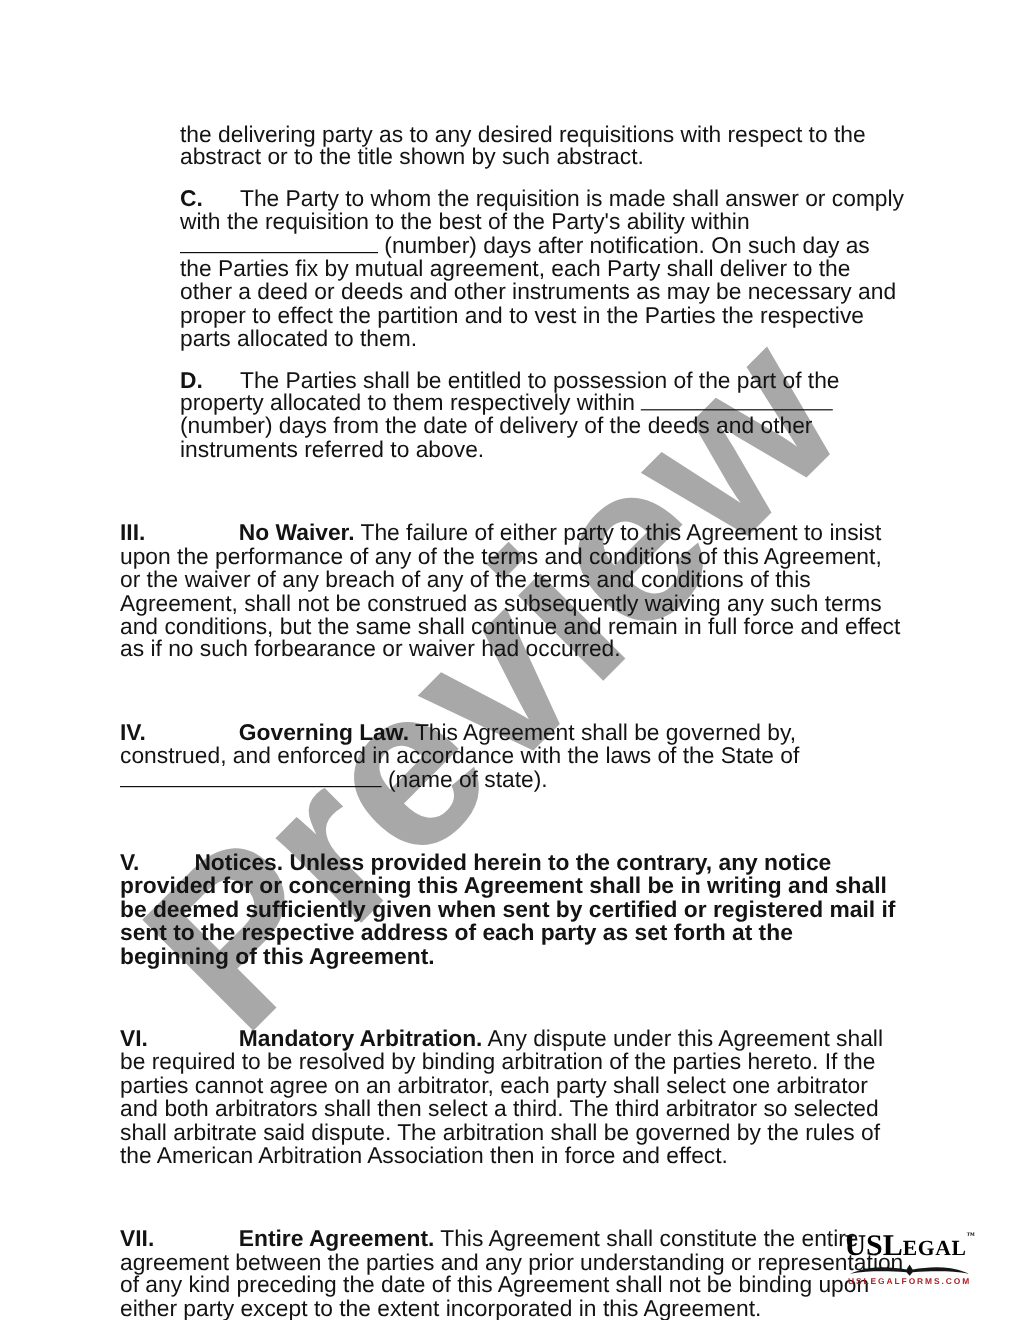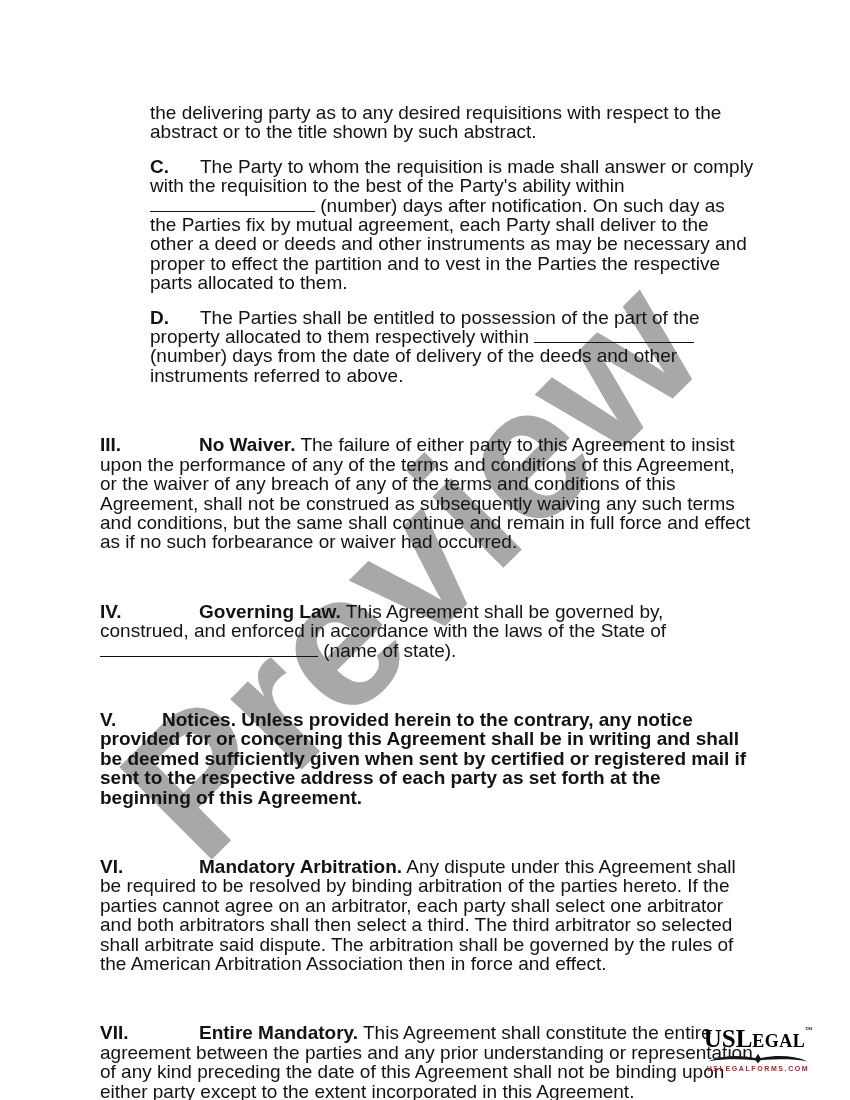--- a/index.html
+++ b/index.html
@@ -76,21 +76,21 @@
   <div class="watermark" style="color: rgb(168, 168, 168);">Preview</div>
 
   <div class="content" id="doc-content">
       <div class="para sub"><span>the delivering party as to any desired requisitions with respect to the abstract or to the title shown by such abstract.</span></div>
       <div class="para sub"><span class="label">C.</span><span>The Party to whom the requisition is made shall answer or comply with the requisition to the best of the Party's ability within </span><span class="blank" style="width: 165px;"></span><span> </span><span class="i">(number)</span><span> days after notification. On such day as the Parties fix by mutual agreement, each Party shall deliver to the other a deed or deeds and other instruments as may be necessary and proper to effect the partition and to vest in the Parties the respective parts allocated to them.</span></div>
       <div class="para sub"><span class="label">D.</span><span>The Parties shall be entitled to possession of the part of the property allocated to them respectively within </span><span class="blank" style="width: 160px;"></span><span> </span><span class="i">(number)</span><span> days from the date of delivery of the deeds and other instruments referred to above.</span></div>
       <div class="para main"><span class="label">III.</span><span class="b">No Waiver.</span><span> The failure of either party to this Agreement to insist upon the performance of any of the terms and conditions of this Agreement, or the waiver of any breach of any of the terms and conditions of this Agreement, shall not be construed as subsequently waiving any such terms and conditions, but the same shall continue and remain in full force and effect as if no such forbearance or waiver had occurred.</span></div>
       <div class="para main"><span class="label">IV.</span><span class="b">Governing Law.</span><span> This Agreement shall be governed by, construed, and enforced in accordance with the laws of the State of </span><span class="blank" style="width: 218px;"></span><span> </span><span class="i">(name of state).</span></div>
       <div class="para main bold"><span class="label">V.</span><span>Notices. Unless provided herein to the contrary, any notice provided for or concerning this Agreement shall be in writing and shall be deemed sufficiently given when sent by certified or registered mail if sent to the respective address of each party as set forth at the beginning of this Agreement.</span></div>
       <div class="para main"><span class="label">VI.</span><span class="b">Mandatory Arbitration.</span><span> Any dispute under this Agreement shall be required to be resolved by binding arbitration of the parties hereto.  If the parties cannot agree on an arbitrator, each party shall select one arbitrator and both arbitrators shall then select a third.  The third arbitrator so selected shall arbitrate said dispute. The arbitration shall be governed by the rules of the American Arbitration Association then in force and effect.</span></div>
-      <div class="para main"><span class="label">VII.</span><span class="b">Entire Mandatory.</span><span> This Agreement shall constitute the entire agreement between the parties and any prior understanding or representation of any kind preceding the date of this Agreement shall not be binding upon either party except to the extent incorporated in this Agreement.</span></div>
+      <div class="para main"><span class="label">VII.</span><span class="b">Entire Agreement.</span><span> This Agreement shall constitute the entire agreement between the parties and any prior understanding or representation of any kind preceding the date of this Agreement shall not be binding upon either party except to the extent incorporated in this Agreement.</span></div>
       <div class="para main"><span class="label">EGAL.</span><span class="b">Arbitration of Agreement.</span><span> Any modification of this Agreement or additional obligation assumed by either party in connection with this Agreement shall be binding only if placed in writing and signed by each party or an authorized representative of each party.</span></div>
     </div>
 
   <div class="logo">
     <div class="logo-text" style="color: #000000;">
       <span class="lg-big">USL</span><span class="lg-small">EGAL</span><span class="lg-tm">™</span>
     </div>
     <svg class="wings" viewBox="0 0 120 14">
       <path id="wings-path" d="M2,11 C20,3 40,4 57,7 L60,2 L63,7 C80,4 100,3 118,11 C98,7.5 80,8.5 63,9.5 L60,13 L57,9.5 C40,8.5 22,7.5 2,11 Z" fill="#151515"></path>
     </svg>

